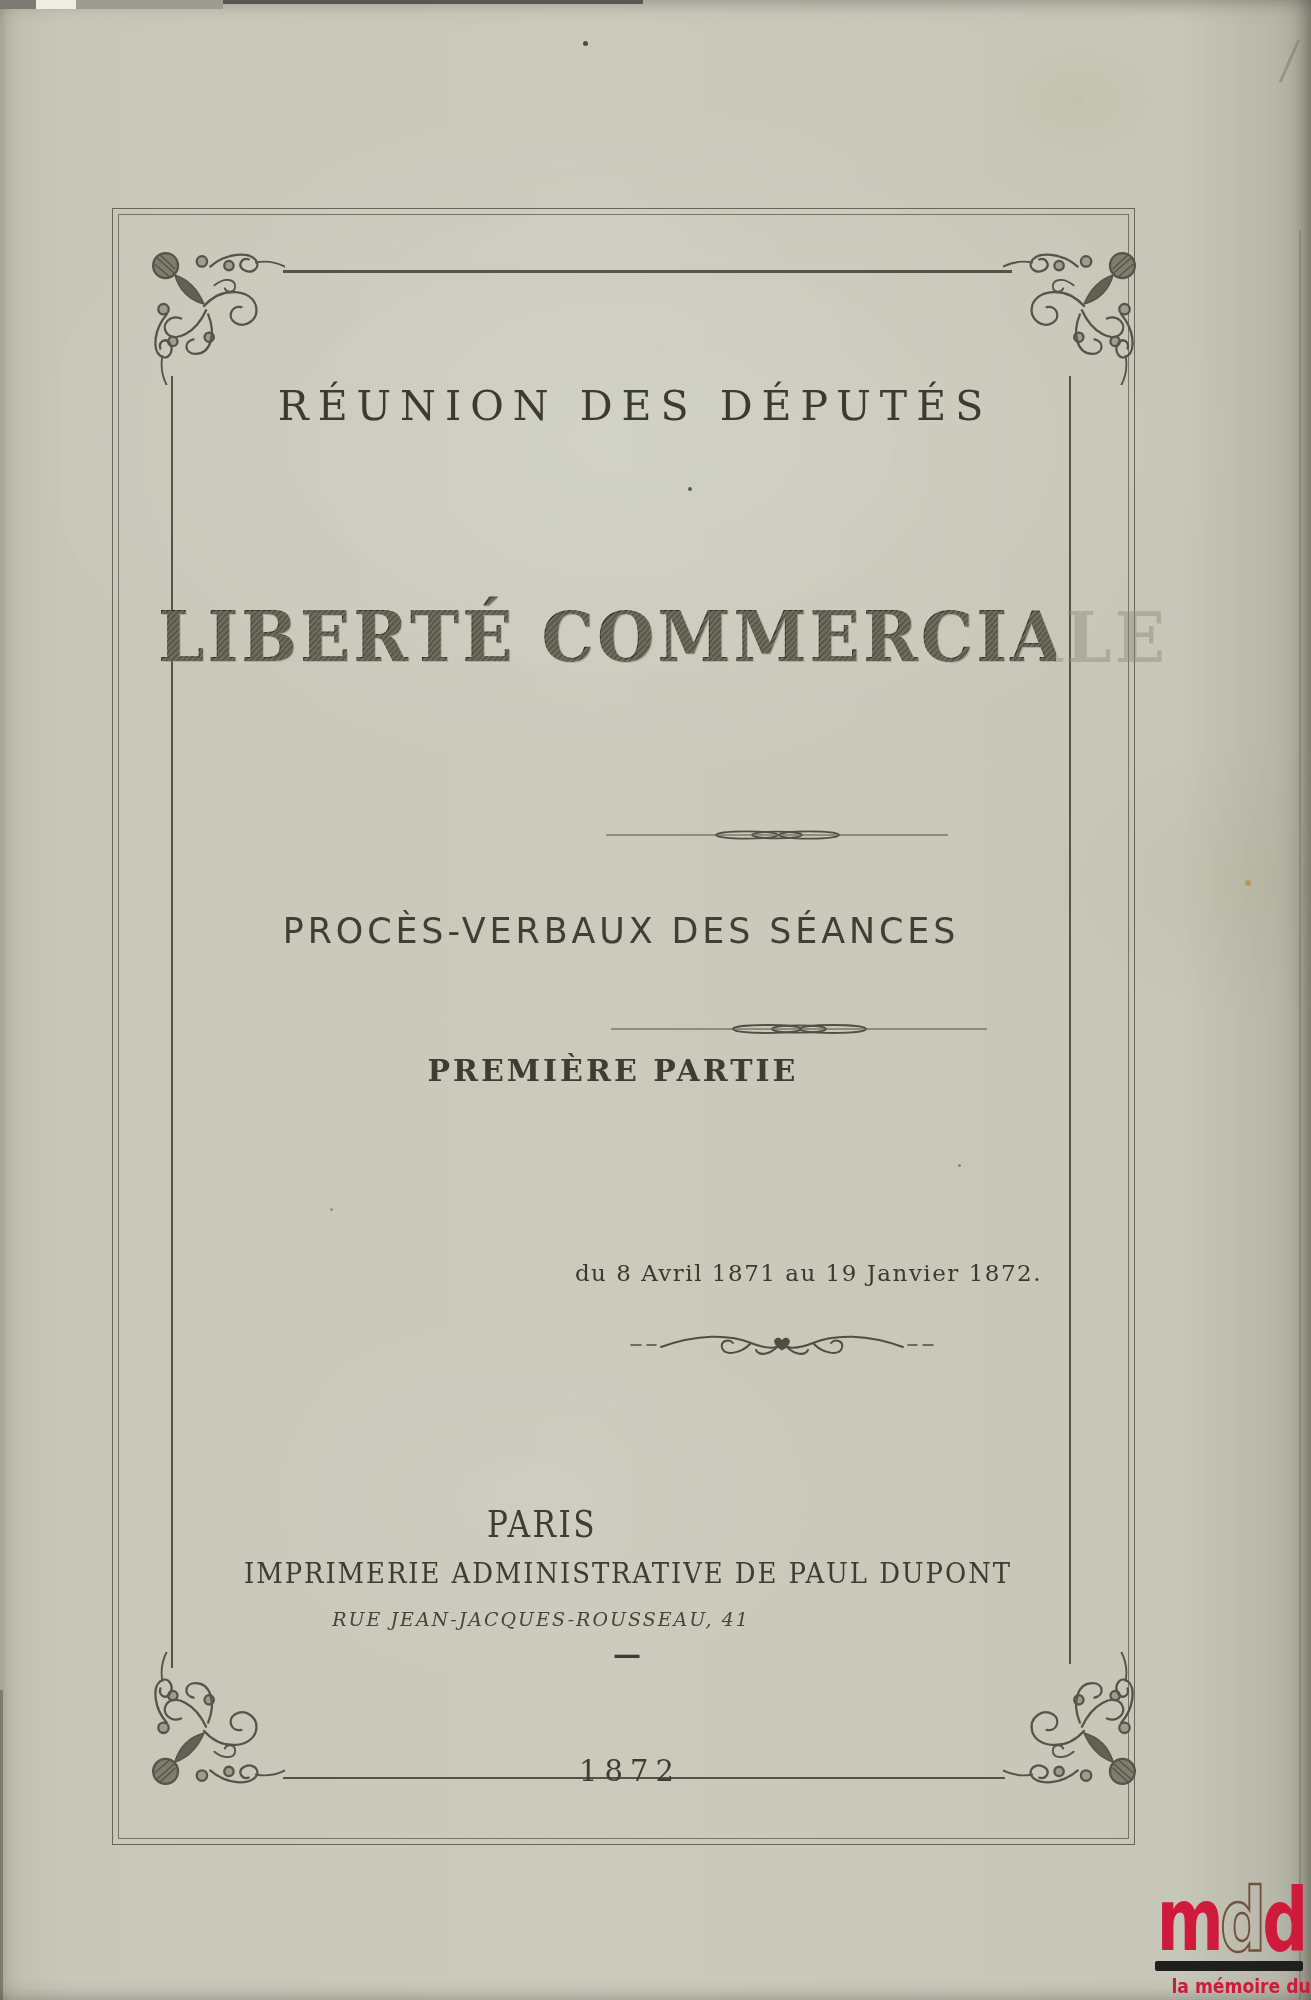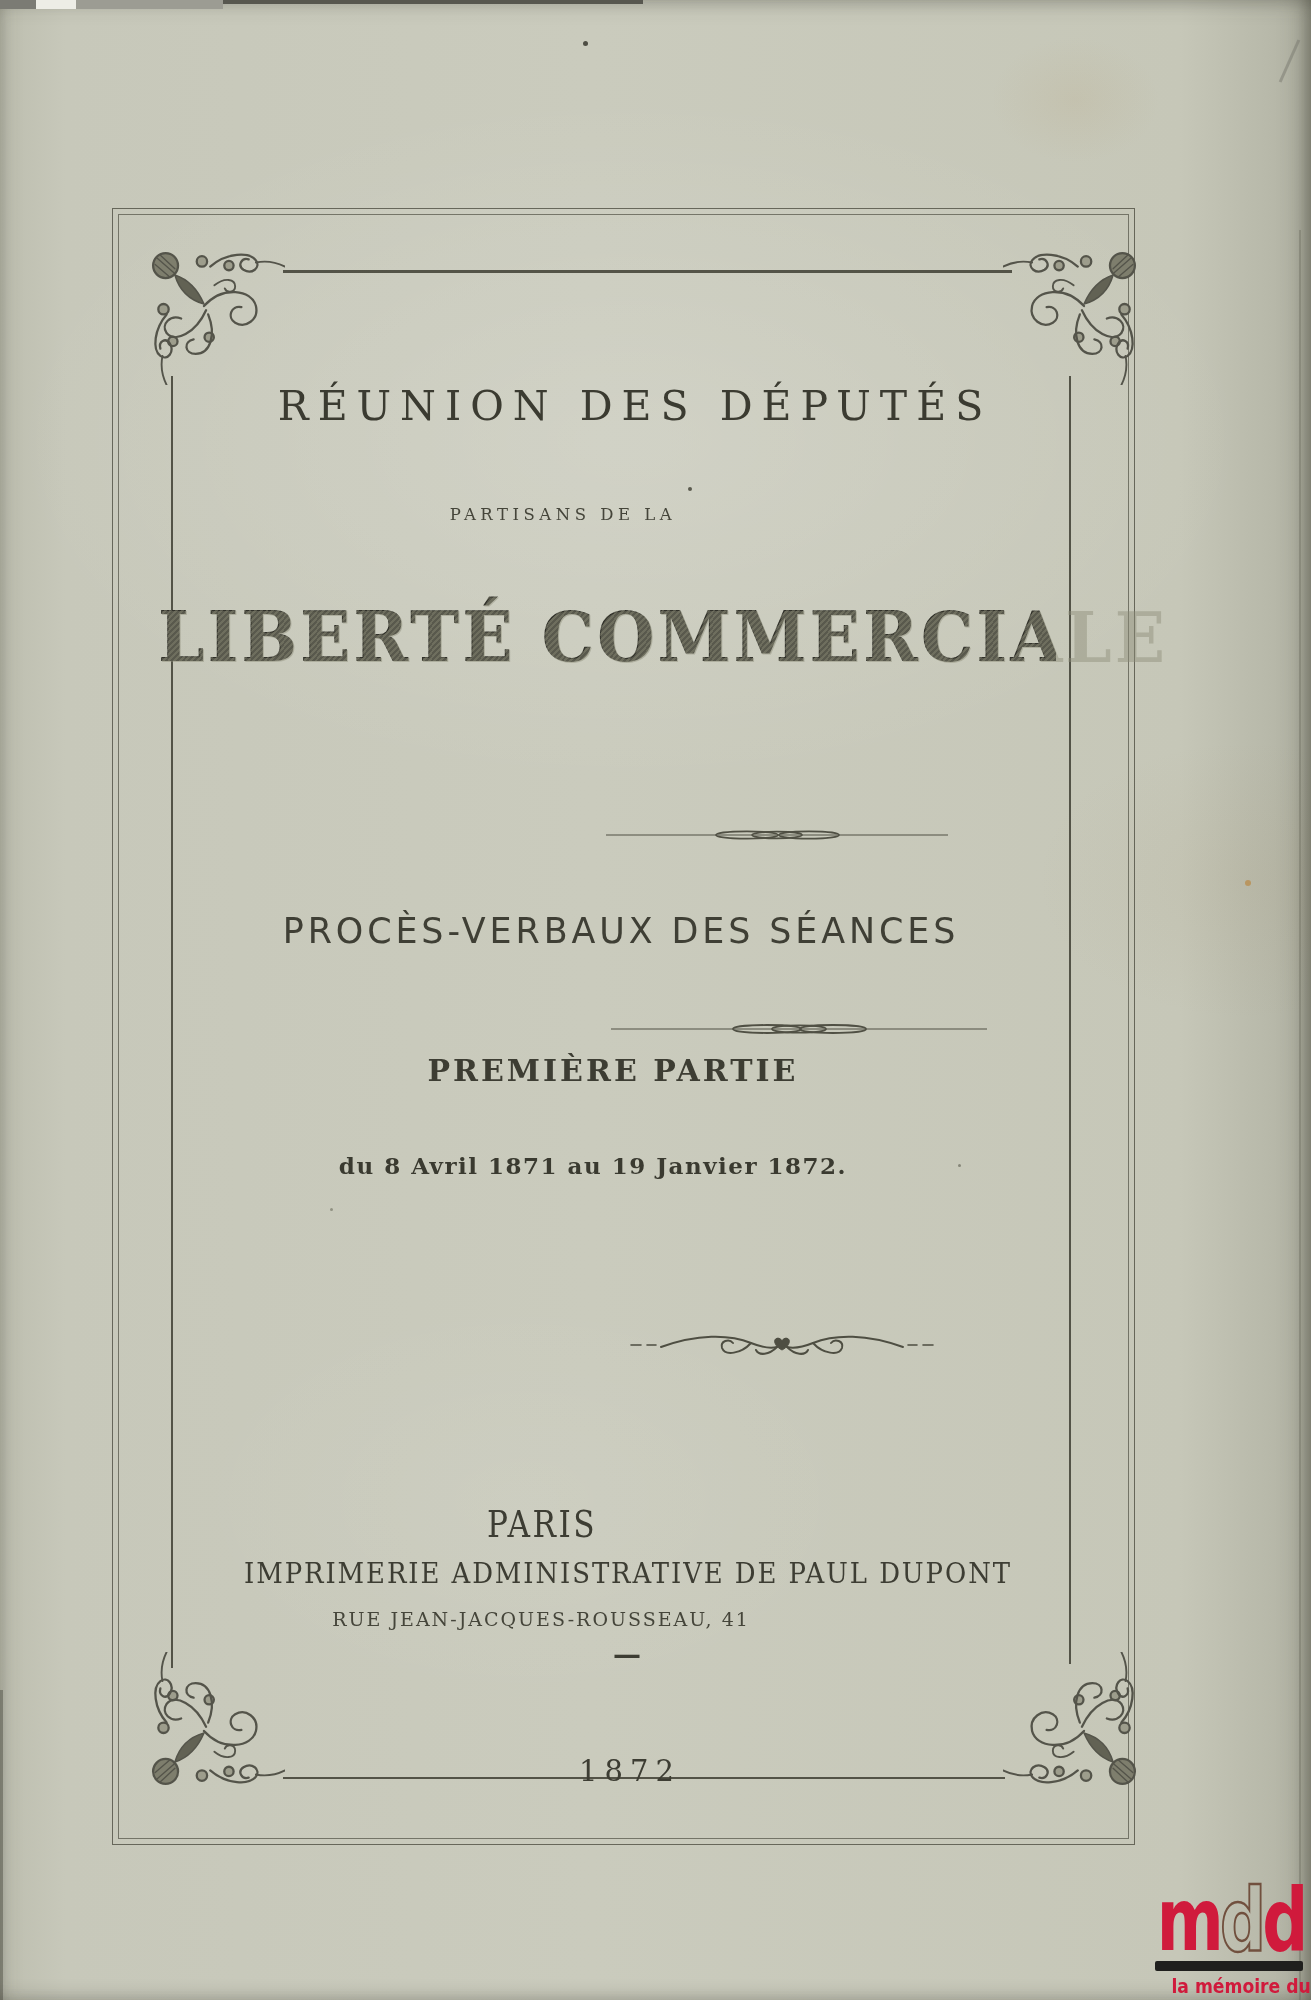--- a/index.html
+++ b/index.html
@@ -66,24 +66,24 @@
     .main-title{
       background:repeating-linear-gradient(135deg,#31312a 0 2px,#56564a 2px 4px);
       -webkit-background-clip:text;background-clip:text;color:transparent;
     }
   }
   .section-title{
     top:910px;font-family:"DejaVu Sans","Liberation Sans",sans-serif;
     font-size:36px;letter-spacing:4px;color:#3f3f35;transform:scaleX(.97);
   }
   .part-title{top:1053px;font-size:30px;font-weight:bold;letter-spacing:3px;transform:translateX(-8px);}
-  .date-range{top:1152px;font-size:23px;font-weight:bold;letter-spacing:1.5px;color:#3a3a30;transform:translateX(-28px);}
+  .date-range{top:1260px;font-size:23px;font-weight:normal;letter-spacing:1.5px;color:#3a3a30;transform:translateX(-28px);text-align:right;}
   .city{top:1502px;font-size:38px;letter-spacing:3px;transform:translateX(-79px) scaleX(.82);}
   .printer{top:1558px;font-size:27px;letter-spacing:2px;transform:translateX(7px) scaleX(.96);}
-  .address{top:1608px;font-size:19px;letter-spacing:2px;color:#45453a;transform:translateX(-80px);}
+  .address{top:1608px;font-size:19px;letter-spacing:2px;color:#45453a;transform:translateX(-80px);font-style:italic;}
   .dash-sep{top:1638px;font-size:28px;font-weight:bold;transform:translateX(6px);}
   .year{top:1754px;font-size:29px;letter-spacing:7px;transform:translateX(9px);}
   .divider{position:absolute;}
   .divider svg{display:block;}
   .divider-a{left:432px;top:829px;}
   .divider-b{left:437px;top:1022px;}
   .flourish{left:455px;top:1326px;}
   
   .logo{position:absolute;left:1118px;top:1876px;width:193px;height:124px;}
   .logo-word{
@@ -176,21 +176,20 @@
       </svg>
   </div>
   <div class="corner corner-br">
     <svg viewBox="0 0 130 130">
         <use href="#orn"></use>
       </svg>
   </div>
 
   <div class="content">
     <div class="tline header-title">RÉUNION DES DÉPUTÉS</div>
-    <div class="tline subtitle">PARTISANS DE LA</div>
     <div class="tline main-title">LIBERTÉ COMMERCIALE</div>
 
     <div class="divider divider-a">
       <svg width="346" height="12" viewBox="0 0 346 12">
         <g stroke="#505044" fill="none">
           <line x1="2" y1="6" x2="344" y2="6" stroke-width="1"></line>
           <ellipse cx="143" cy="6" rx="31" ry="3.6" stroke-width="1.7"></ellipse>
           <ellipse cx="173" cy="6" rx="25" ry="3.3" stroke-width="1.7"></ellipse>
           <ellipse cx="205" cy="6" rx="30" ry="3.6" stroke-width="1.7"></ellipse>
         </g>

